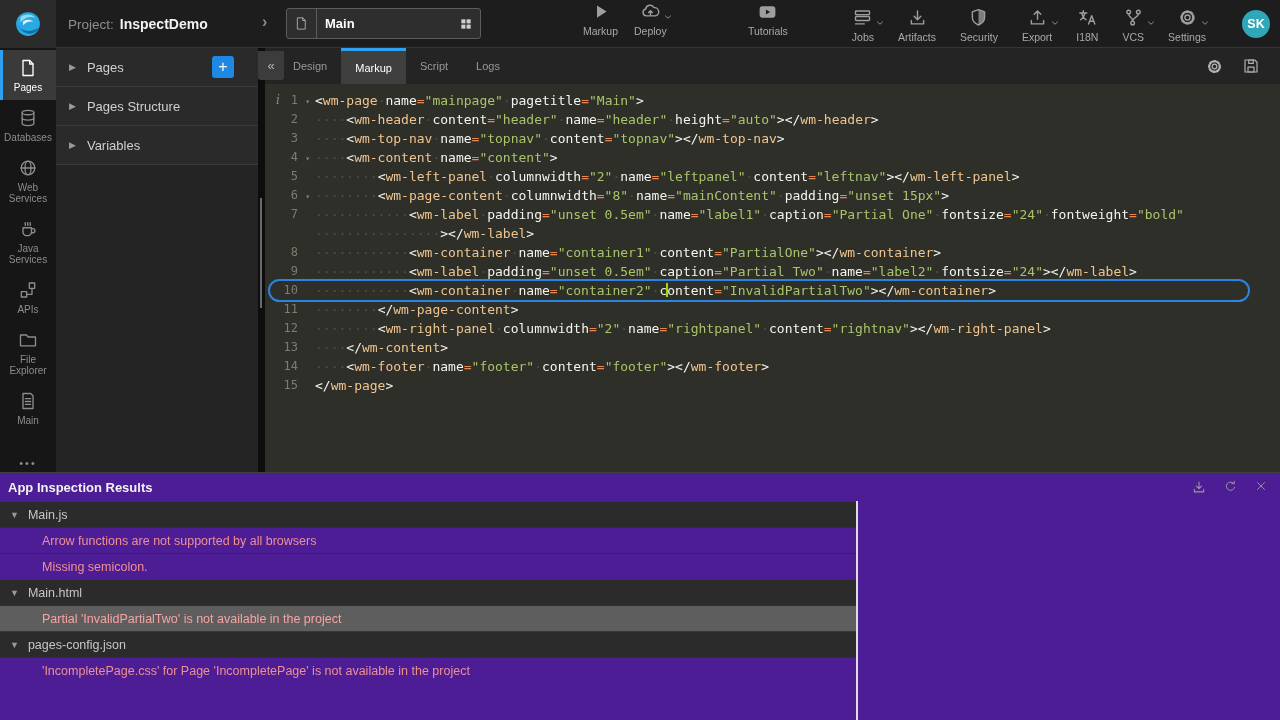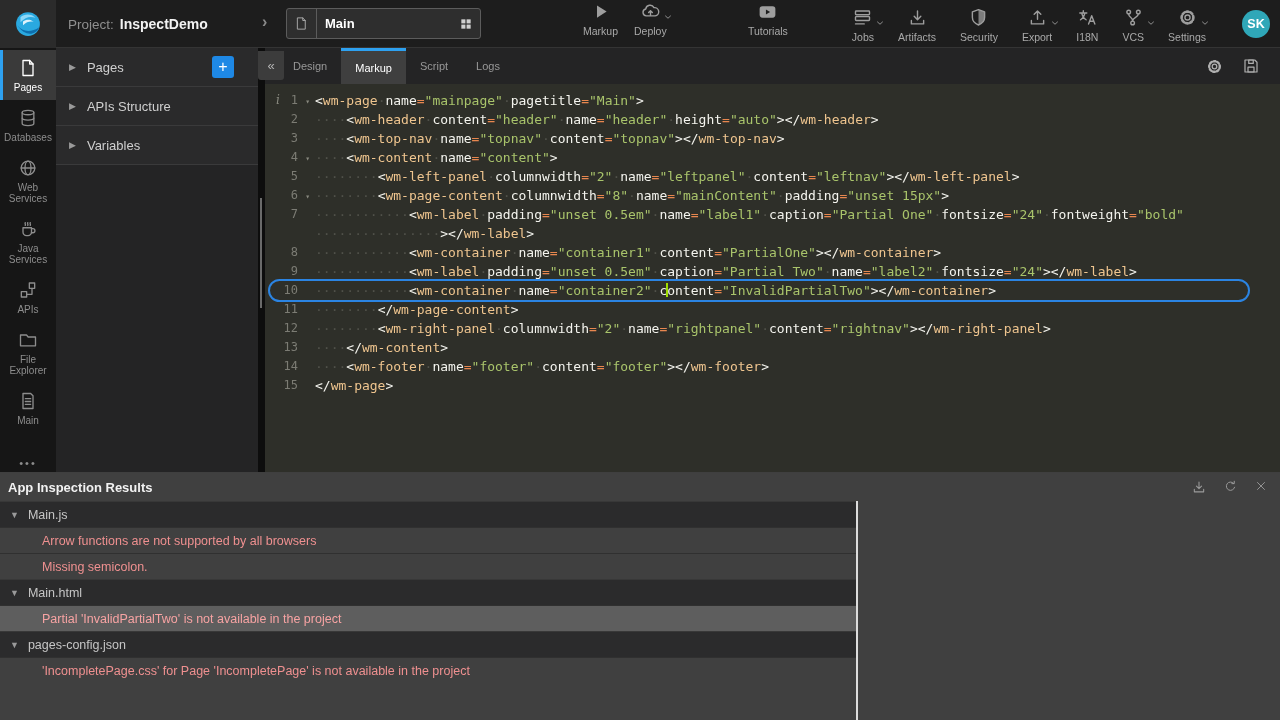--- a/index.html
+++ b/index.html
@@ -74,21 +74,21 @@
   .ln .fold { position:absolute; right:5px; top:1px; font-size:8px; color:#88887e; }
   .ann { position:absolute; left:11px; top:0; font-family:"DejaVu Serif", serif; font-style:italic;
     color:#8a8a80; font-size:12px; }
   .tk-t { color:#efc58f; } .tk-a { color:#f4f4ee; } .tk-o { color:#e8874f; }
   .tk-s { color:#a9c46b; } .tk-b { color:#f4f4ee; } .tk-i, .tk-w { color:#50514a; }
   .tk-k { display:inline-block; width:2px; height:14px; background:#9edd00; vertical-align:-2px; margin:0 -1px; }
   .hlbox { position:absolute; left:3px; right:30px; top:-2px; bottom:-2px;
     border:2px solid #2b84e2; border-radius:12px; pointer-events:none; }
 
   
-  #bottom-panel { position:absolute; left:0; top:472px; width:1280px; height:248px; background:#404040;
+  #bottom-panel { position:absolute; left:0; top:472px; width:1280px; height:248px; background:#4c1d95;
     border-top:1px solid #3f3f3f; }
   #bp-header { height:28px; display:flex; align-items:center; }
   #bp-title { margin-left:8px; color:#f2f2f2; font-weight:bold; font-size:13px; }
   #bp-tools { margin-left:auto; display:flex; gap:16px; padding-right:12px; color:#9a9a9a; }
   #inspect-list { position:absolute; left:0; top:28px; width:856px; bottom:0; }
   .grp { height:26px; background:#2b2b2c; border-top:1px solid #383838; display:flex; align-items:center; padding-left:10px; }
   .grp .g-caret { color:#9a9a9a; font-size:9px; }
   .grp .g-lbl { color:#c6c6c6; font-size:12.5px; margin-left:9px; }
   .issue { height:26px; border-top:1px solid #303030; display:flex; align-items:center; padding-left:42px;
     color:#ef9090; font-size:12.5px; }
@@ -350,21 +350,21 @@
       </div>
     </div>
   <div id="explorer">
       <div class="ex-row">
         <span class="ex-caret">▶</span>
         <span class="ex-lbl">Pages</span>
         <span class="ex-add">+</span>
       </div>
       <div class="ex-row">
         <span class="ex-caret">▶</span>
-        <span class="ex-lbl">APIs Structure</span>
+        <span class="ex-lbl">Pages Structure</span>
       </div>
       <div class="ex-row">
         <span class="ex-caret">▶</span>
         <span class="ex-lbl">Variables</span>
       </div>
     </div>
   <div id="panel-divider">
       <div class="thumb"></div>
     </div>
   <div id="collapse-tab">«</div>

